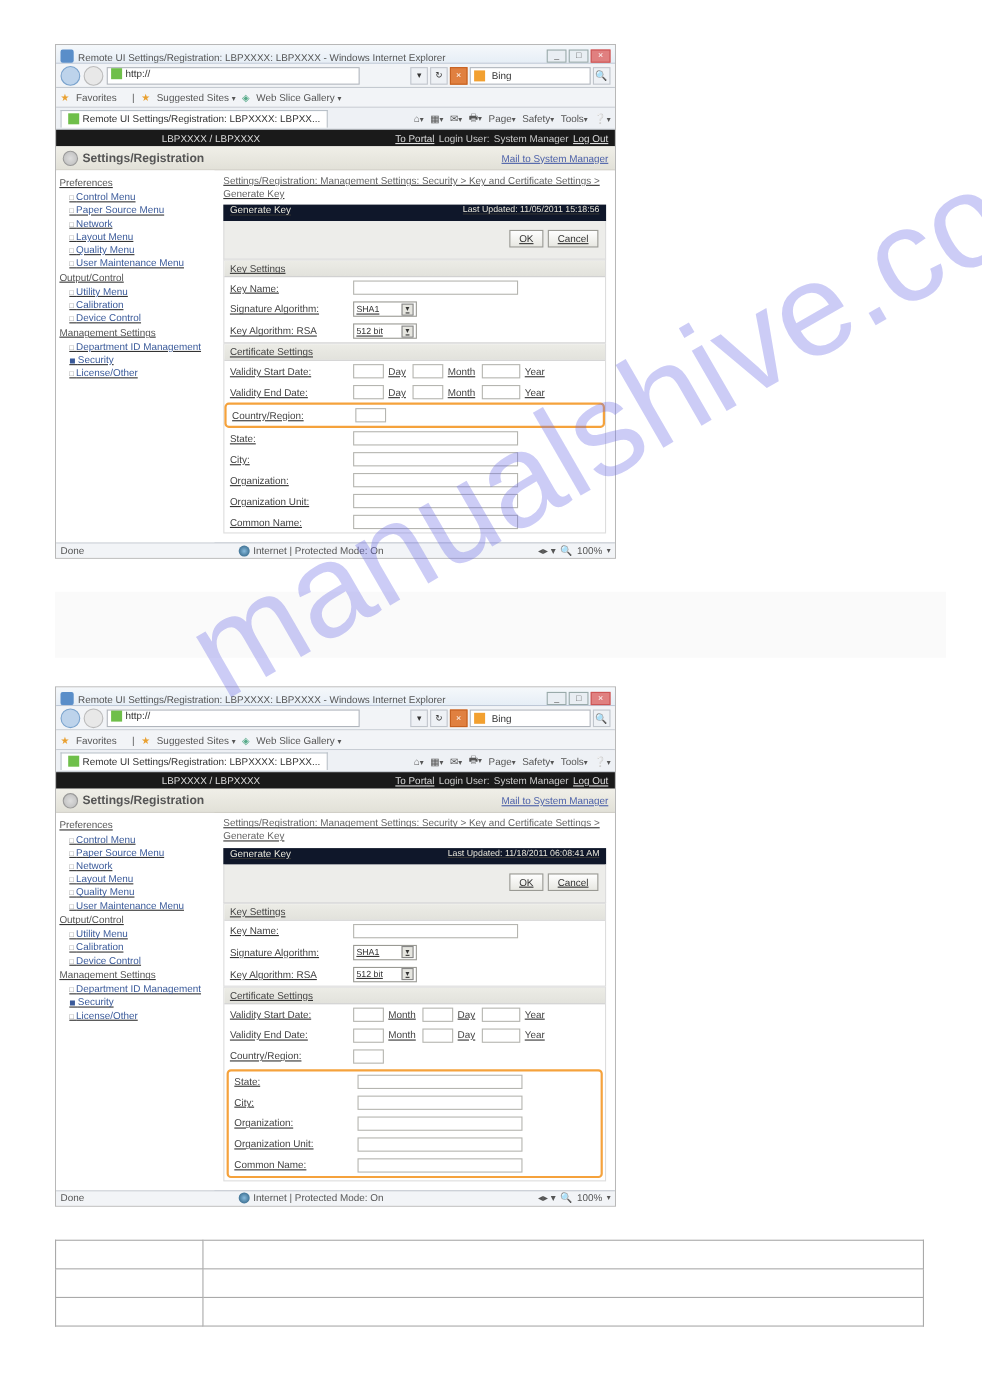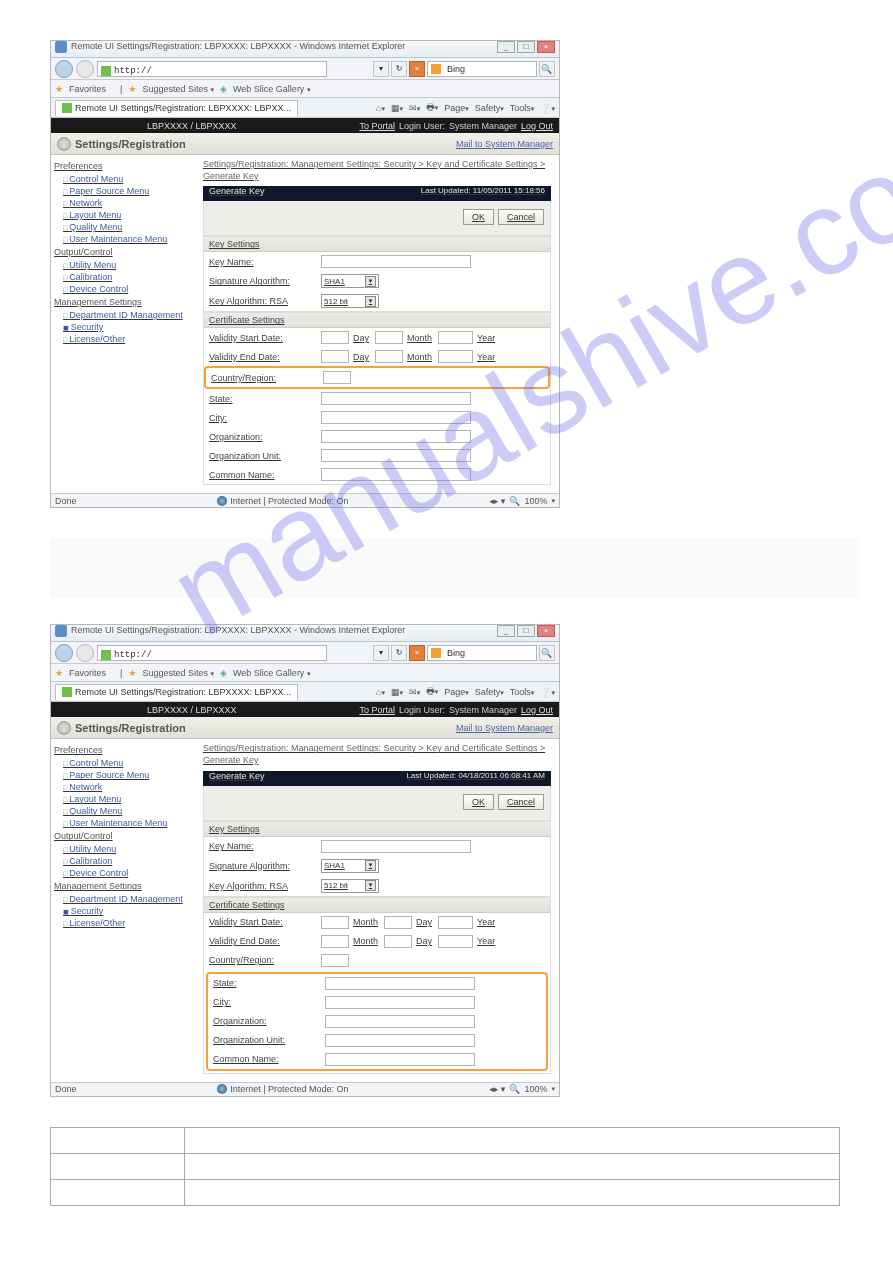--- a/index.html
+++ b/index.html
@@ -6,34 +6,34 @@
   body { background: #fff; font-family: Arial, sans-serif; font-size: 10px; color: #333; width: 893px; }
   .page { width: 893px; padding: 40px 50px; position: relative; }
   .watermark { position: absolute; top: 300px; left: 120px; font-size: 120px; color: rgba(110,110,230,0.35); transform: rotate(-30deg); pointer-events: none; z-index: 100; font-weight: 300; }
   .shot {
     width: 510px; margin: 0 0 30px 0; border: 1px solid #b8b8b8;
     background: #f4f4f4; position: relative;
   }
   
   .ie-title {
     height: 17px; background: linear-gradient(#f5f8fb,#e6eef6);
-    border-bottom: 1px solid #b8c4d4; display: flex; align-items: flex-start;
+    border-bottom: 1px solid #b8c4d4; display: flex; align-items: flex-end;
     padding: 0 4px; font-size: 9px; color: #555;
   }
   .ie-title-icon { width: 12px; height: 12px; background:#5a8ec9; border-radius:2px; margin-right:4px; }
   .ie-title-right { margin-left: auto; display:flex; gap:2px; }
   .winbtn { width:18px; height:12px; border:1px solid #9aa; background:#e9eef3; font-size:8px; text-align:center; line-height:10px; }
   .winbtn.close { background:#e08080; color:#fff; border-color:#c55; }
   .ie-addr {
     height: 22px; background:#f2f4f7; border-bottom:1px solid #c4c9d0;
     display:flex; align-items:center; padding:2px 4px; gap:3px; font-size:9px;
   }
   .navcircle { width:18px; height:18px; border-radius:50%; background:#bdd3eb; border:1px solid #7aa3cd; }
   .navcircle.fwd { background:#e8e8e8; border-color:#bbb; }
-  .url { flex:0 0 230px; height:16px; border:1px solid #b0b5bc; background:#fff; display:flex; align-items:flex-end; padding:0 3px; gap:3px;font-family:Liberation Mono, monospace; }
+  .url { flex:0 0 230px; height:16px; border:1px solid #b0b5bc; background:#fff; display:flex; align-items:flex-start; padding:0 3px; gap:3px; }
   .url-icon { width:10px; height:10px; background:#6fbf4a; }
   .addr-right { margin-left:auto; display:flex; gap:2px; align-items:center; }
   .tinybtn { width:16px; height:16px; border:1px solid #c0c5cc; background:#eef1f5; font-size:8px; display:flex; align-items:center; justify-content:center; }
   .stopbtn { background:#e08040; color:#fff; border-color:#c56020; }
   .searchbox { width:110px; height:16px; border:1px solid #b0b5bc; background:#fff; display:flex; align-items:center; padding:0 3px; gap:6px; }
   .searchbox .bicon { width:10px; height:10px; background:#f2a030; }
   .magbtn { width:16px; height:16px; border:1px solid #c0c5cc; background:#eef1f5; font-size:9px; display:flex; align-items:center; justify-content:center; }
   .ie-fav {
     height: 18px; background:#f2f4f7; border-bottom:1px solid #c4c9d0;
     display:flex; align-items:center; padding:0 4px; gap:6px; font-size:9px; color:#555;
@@ -378,21 +378,21 @@
         <div class="sb-item">Device Control</div>
         <div class="sb-hdr">Management Settings</div>
         <div class="sb-item">Department ID Management</div>
         <div class="sb-item active">Security</div>
         <div class="sb-item">License/Other</div>
       </div>
       <div class="main">
         <div class="crumbs">Settings/Registration: Management Settings: Security &gt; Key and Certificate Settings &gt; Generate Key</div>
         <div class="darkrow">
           <span>Generate Key</span>
-          <span class="dt">Last Updated: 04/18/2011 06:08:41 AM</span>
+          <span class="dt">Last Updated: 11/18/2011 06:08:41 AM</span>
         </div>
         <div class="btnrow">
           <div class="btn">OK</div>
           <div class="btn">Cancel</div>
         </div>
         <div class="section">
           <div class="section-h">Key Settings</div>
           <div class="frow">
               <div class="flabel">Key Name:</div>
               <div class="ftext"></div>

